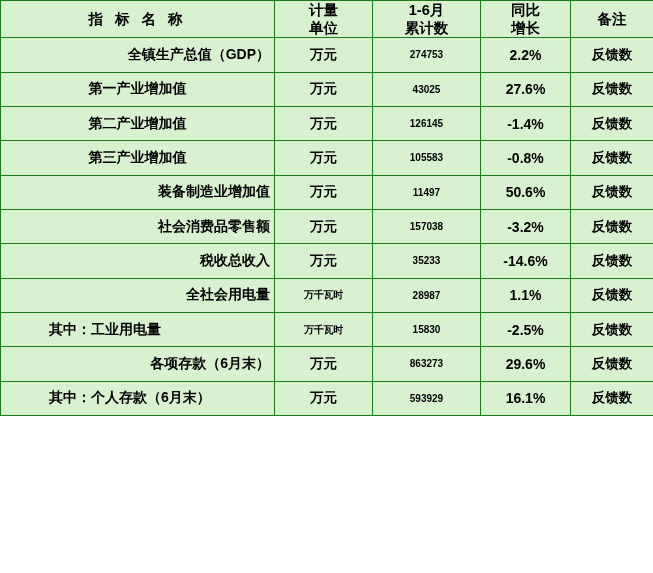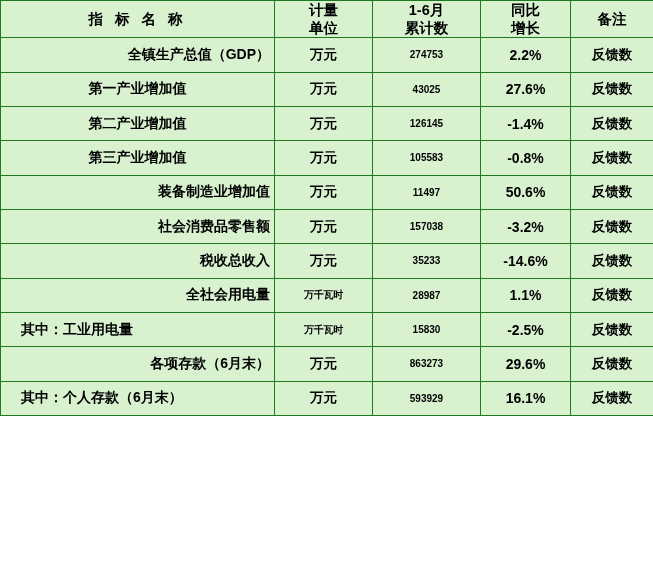--- a/index.html
+++ b/index.html
@@ -41,21 +41,21 @@
 
   td.name-cell {
     text-align: center;
   }
   td.name-cell.indent-left {
     text-align: right;
     padding-left: 29px;
   }
   td.name-cell.indent-sub {
     text-align: left;
-    padding-left: 20px;
+    padding-left: 48px;
   }
   td.unit-cell { font-size: 13.5px; }
   td.unit-cell.narrow { font-size: 10px; letter-spacing: -0.3px; }
   td.value-cell { font-size: 10px; }
   td.growth-cell { font-size: 14px; }
   td.remark-cell { font-size: 13.5px; }
   .hdr-line { display: block; }
   .sp { letter-spacing: 4px; }
 </style>
 </head>

